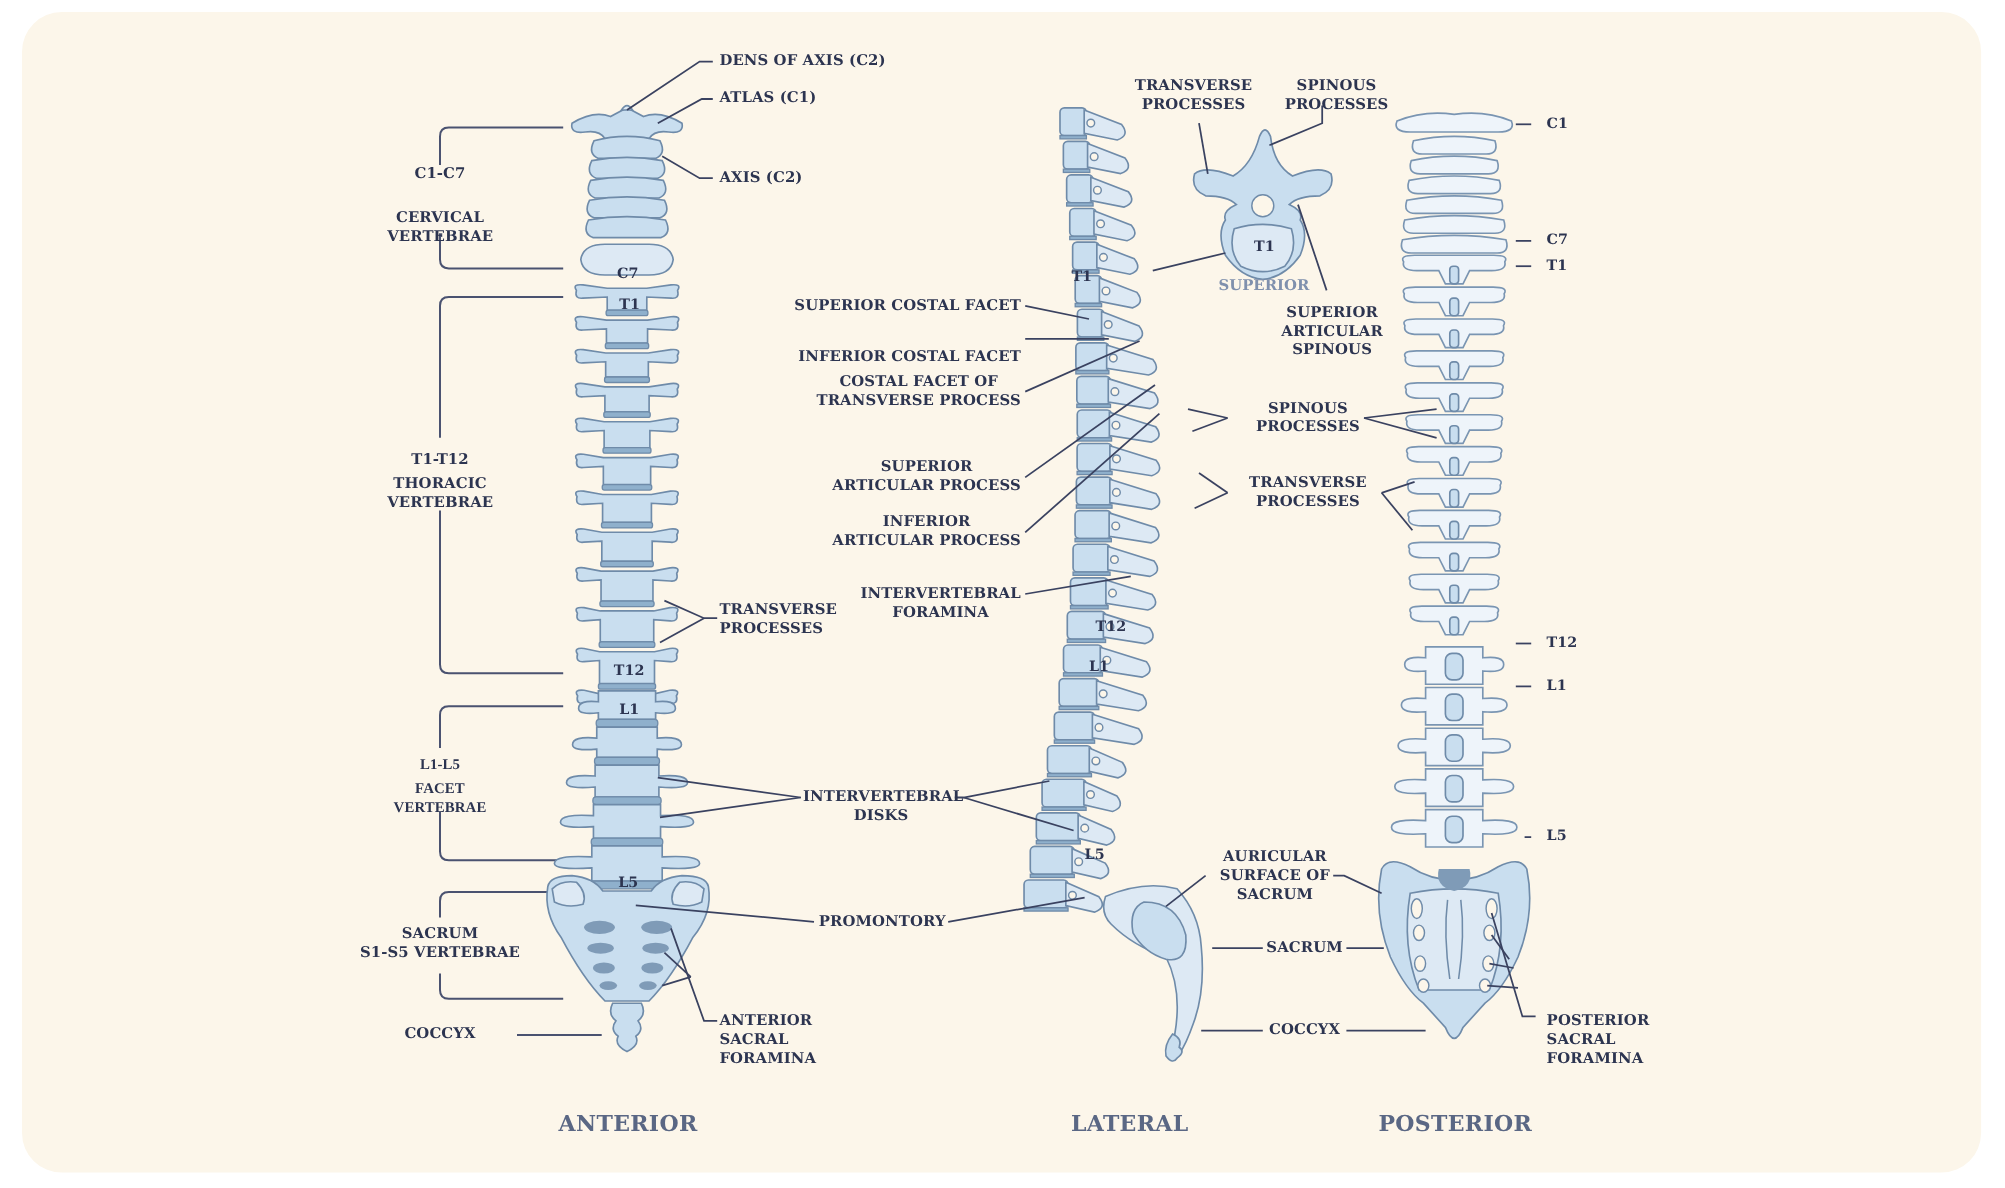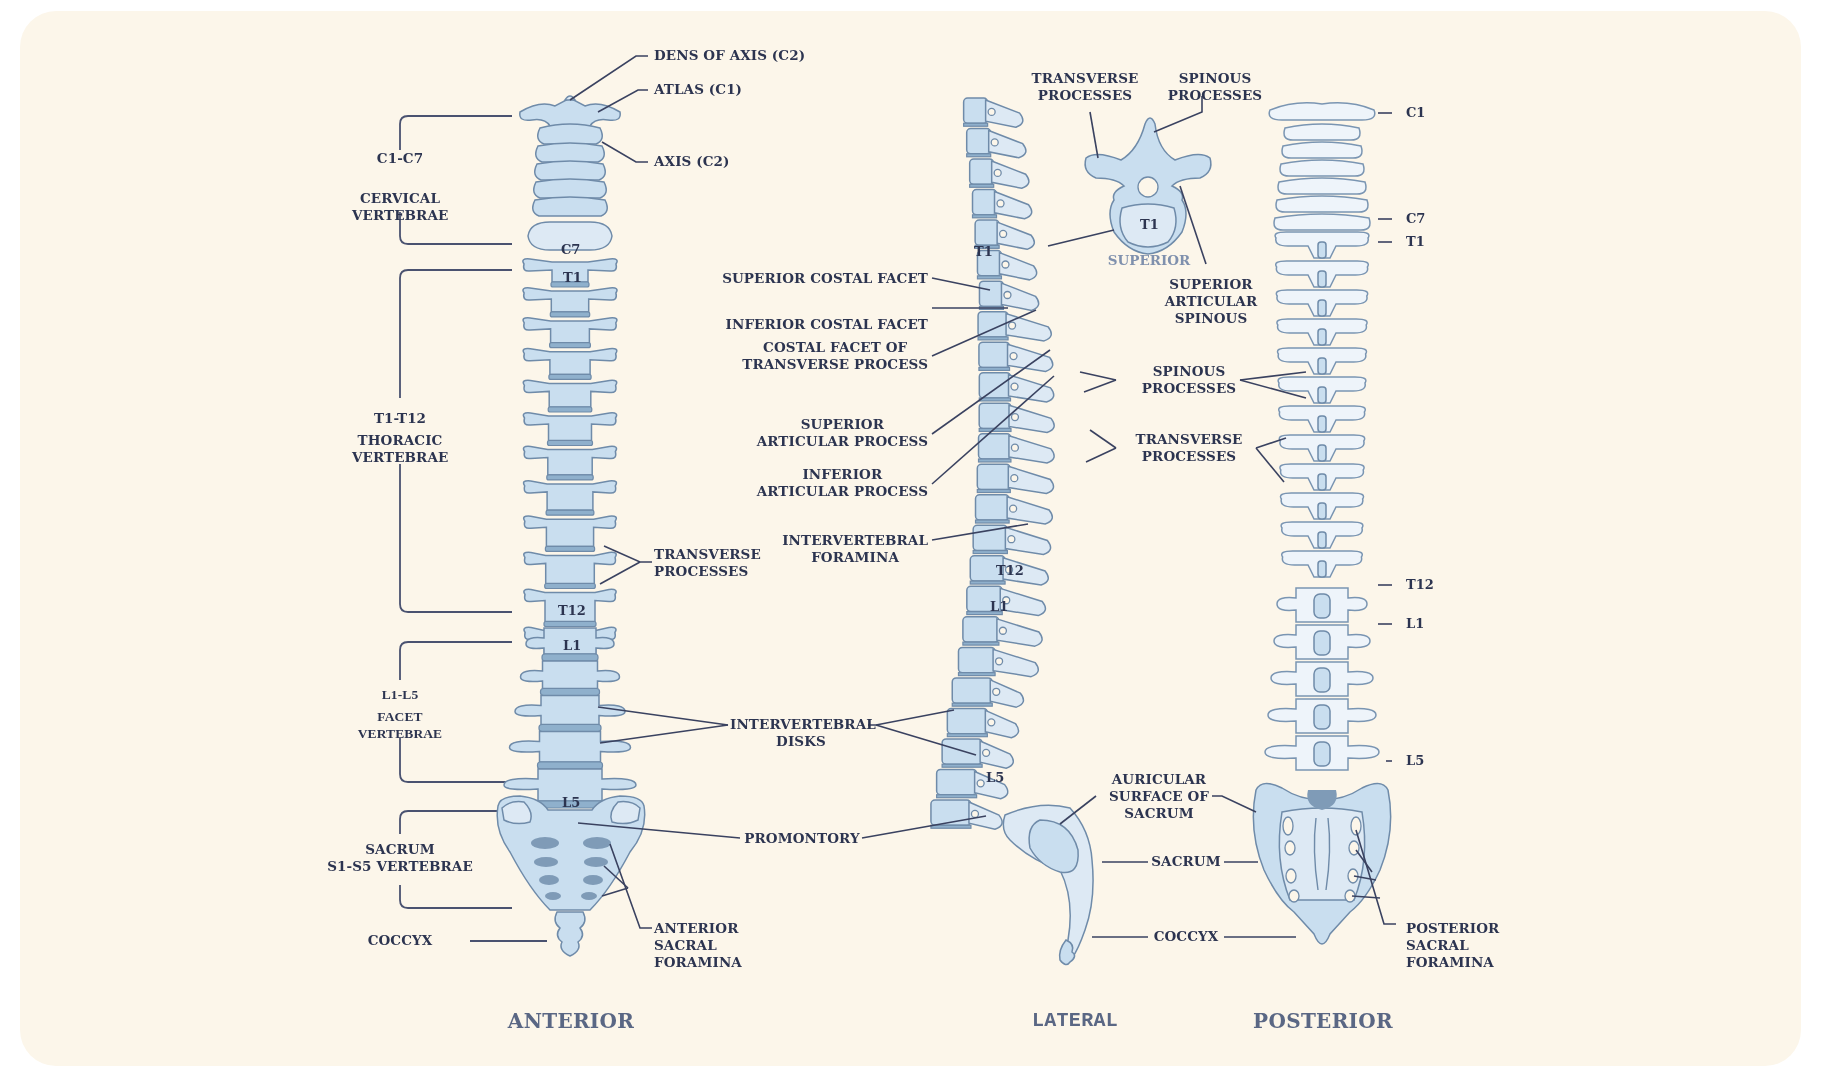--- a/index.html
+++ b/index.html
@@ -451,14 +451,14 @@
 <div class="vt" style="left:1406px;top:577px;">T12</div>
 <div class="vt" style="left:1406px;top:616px;">L1</div>
 <div class="vt" style="left:1406px;top:753px;">L5</div>
 <div class="lbl l" style="left:1406px;top:920px;">
   <span class="ln">POSTERIOR</span>
   <span class="ln">SACRAL</span>
   <span class="ln">FORAMINA</span>
 </div>
 
 <div class="title" style="left:571px;top:1009px;">ANTERIOR</div>
-<div class="title" style="left:1075px;top:1009px;font-family:Liberation Mono, monospace;">LATERAL</div>
+<div class="title" style="left:1027px;top:1009px;">LATERAL</div>
 <div class="title" style="left:1323px;top:1009px;">POSTERIOR</div>
 
 </body></html>

